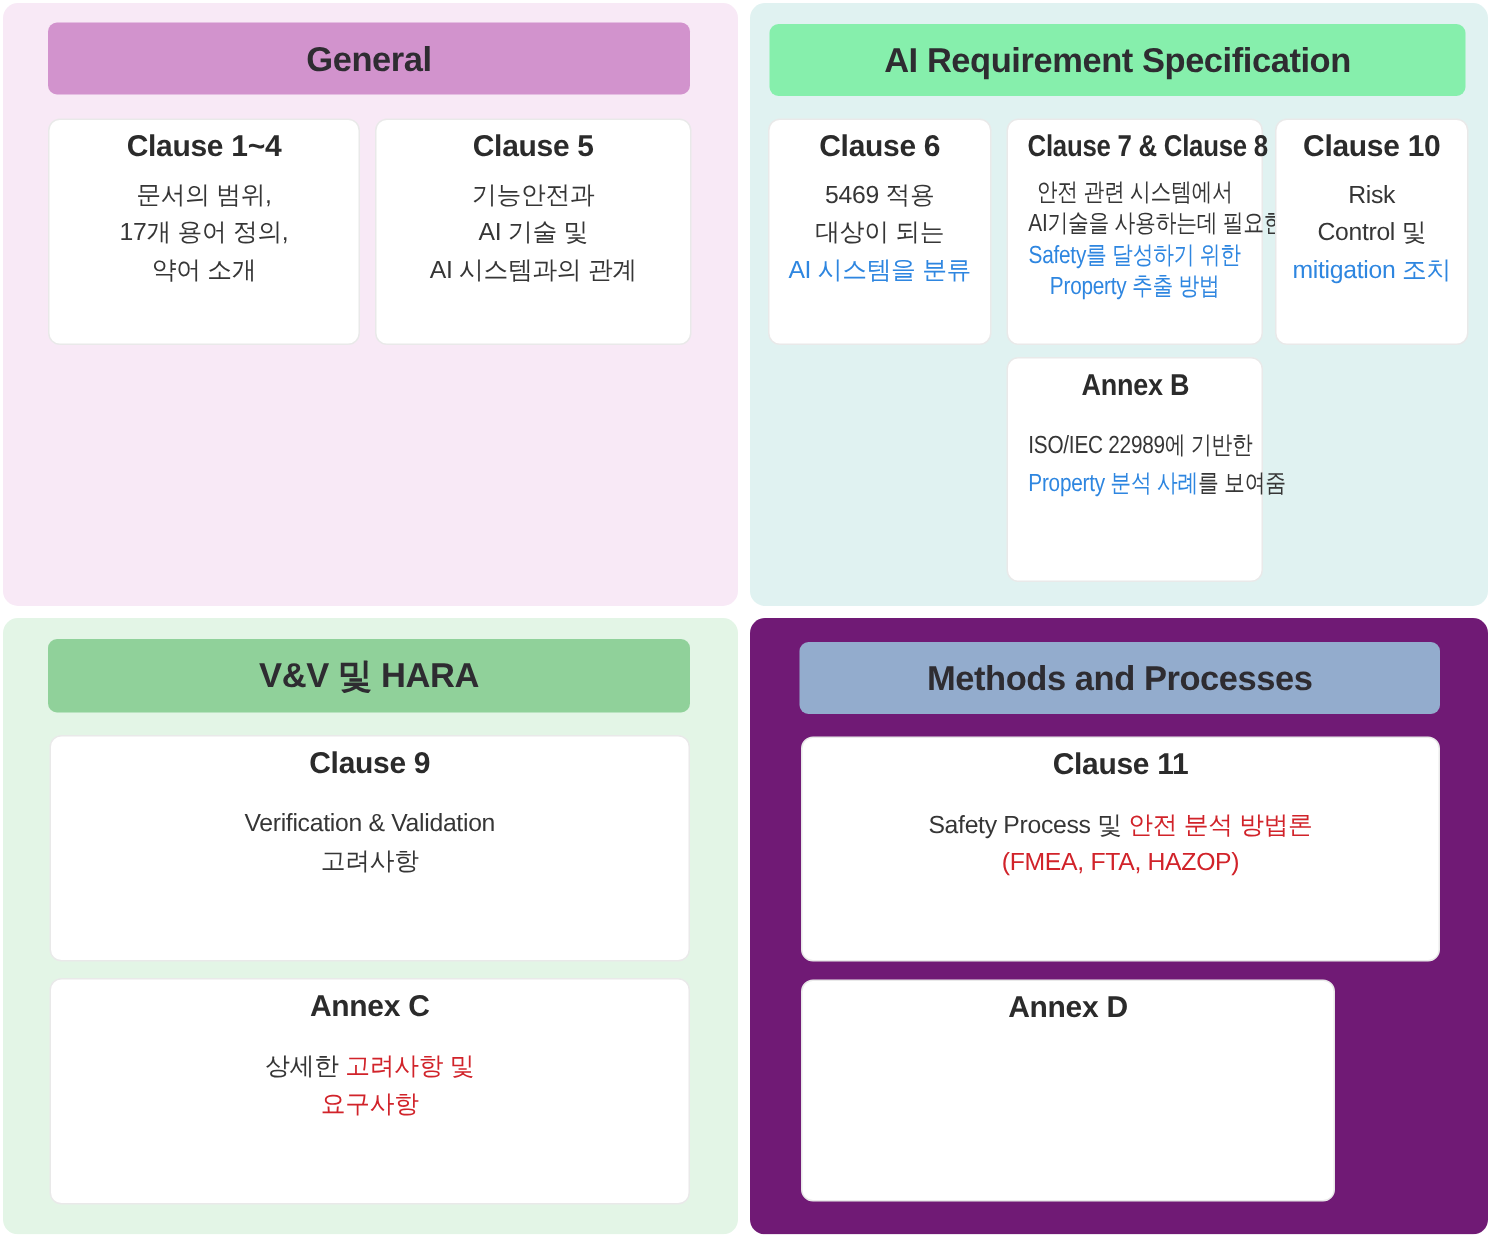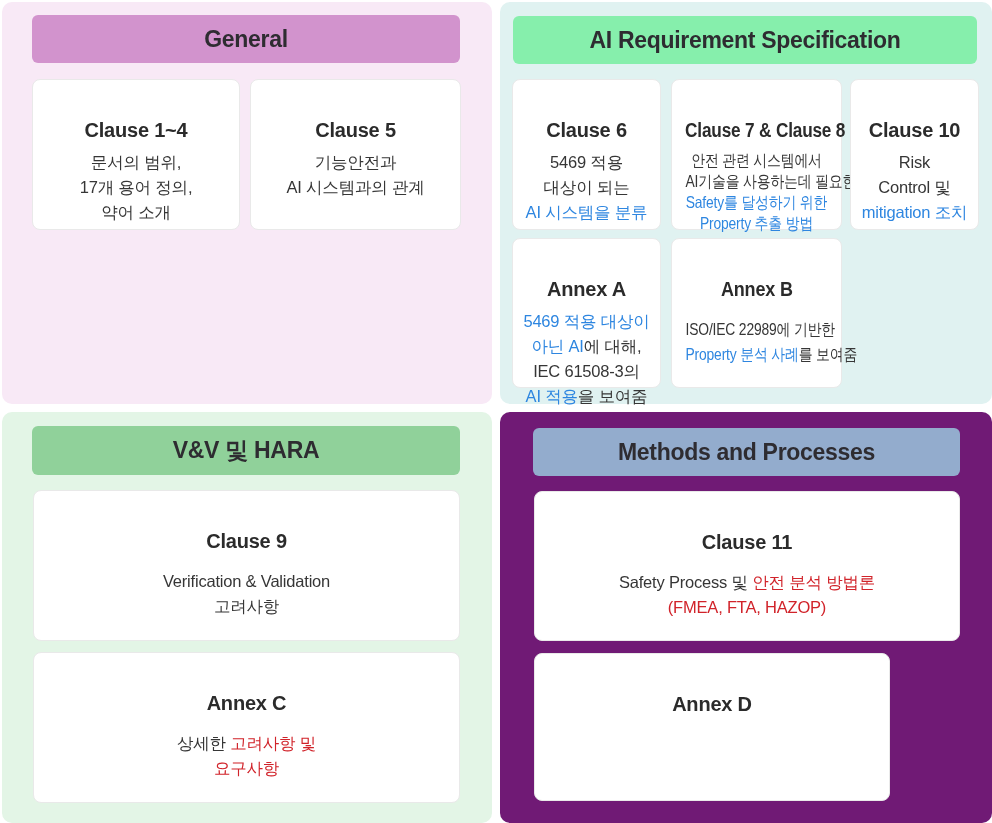--- a/index.html
+++ b/index.html
@@ -23,21 +23,21 @@
   }
   .hdr-general {left:30px;top:13px;width:428px;height:48px;background:#d293cd;}
   .hdr-aireq   {left:13px;top:14px;width:464px;height:48px;background:#86efac;}
   .hdr-vv      {left:30px;top:14px;width:428px;height:49px;background:#90d19a;}
   .hdr-methods {left:33px;top:16px;width:427px;height:48px;background:#93accd;}
 
   .card{
     position:absolute;background:#ffffff;
     border:1px solid #e9e9e9;border-radius:8px;
     box-sizing:border-box;text-align:center;
-    padding-top:36px;
+    padding-top:4px;
   }
   
   .card-c14    {left:30px; top:77px; width:208px;height:151px;}
   .card-c5     {left:248px;top:77px; width:211px;height:151px;}
   
   .card-c6     {left:12px; top:77px; width:149px;height:151px;}
   .card-c78    {left:171px;top:77px; width:171px;height:151px;}
   .card-c10    {left:350px;top:77px; width:129px;height:151px;}
   .card-axa    {left:12px; top:236px;width:149px;height:150px;}
   .card-axb    {left:171px;top:236px;width:171px;height:150px;}
@@ -82,20 +82,21 @@
         <div>문서의 범위,</div>
         <div>17개 용어 정의,</div>
         <div>약어 소개</div>
       </div>
     </div>
 
     <div class="card card-c5">
       <div class="card-title">Clause 5</div>
       <div class="card-body">
         <div>기능안전과</div>
+        <div>AI 기술 및</div>
         <div>AI 시스템과의 관계</div>
       </div>
     </div>
   </section>
 
   <section class="panel panel-aireq">
     <div class="panel-header hdr-aireq">
       <span>AI Requirement Specification</span>
     </div>
 
@@ -120,29 +121,20 @@
 
     <div class="card card-c10">
       <div class="card-title">Clause 10</div>
       <div class="card-body">
         <div>Risk</div>
         <div>Control 및</div>
         <div class="t-blue">mitigation 조치</div>
       </div>
     </div>
 
-    <div class="card card-axa">
-      <div class="card-title">Annex A</div>
-      <div class="card-body">
-        <div class="t-blue">5469 적용 대상이</div>
-        <div><span class="t-blue">아닌 AI</span><span>에 대해,</span></div>
-        <div>IEC 61508-3의</div>
-        <div><span class="t-blue">AI 적용</span><span>을 보여줌</span></div>
-      </div>
-    </div>
 
     <div class="card card-axb gap-lg">
       <div class="card-title"><span class="cond-90">Annex B</span></div>
       <div class="card-body cond-body">
         <div>ISO/IEC 22989에 기반한</div>
         <div><span class="t-blue">Property 분석 사례</span><span>를 보여줌</span></div>
       </div>
     </div>
   </section>
 

